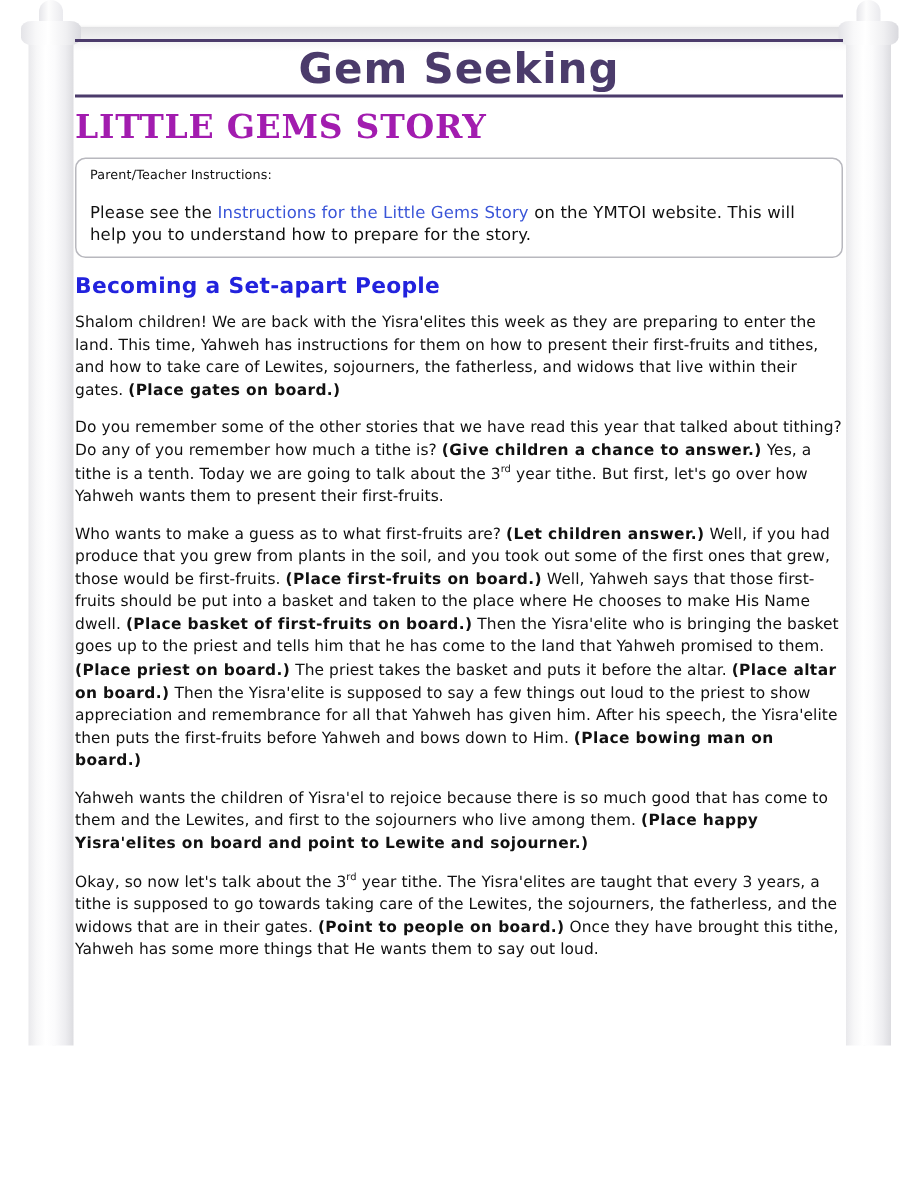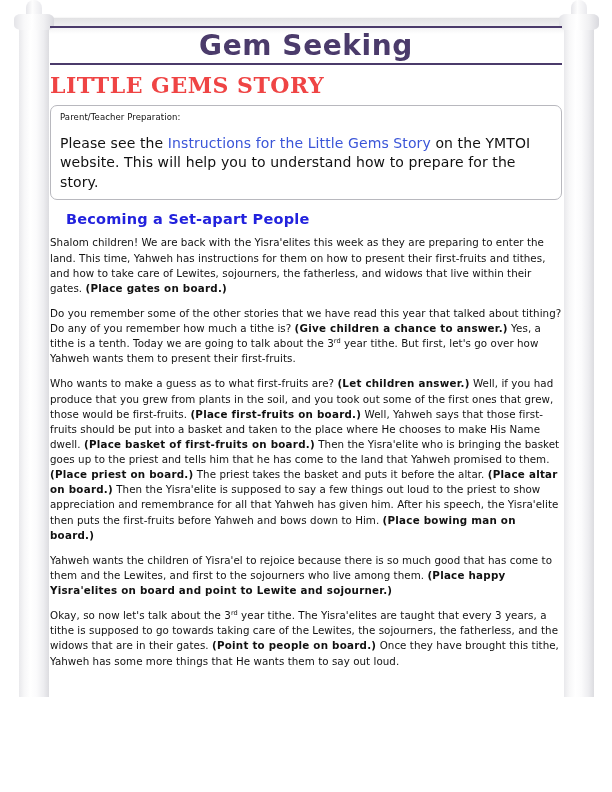--- a/index.html
+++ b/index.html
@@ -118,57 +118,57 @@
     text-align: center;
     letter-spacing: 0.6px;
     margin: 4px 0 3px 0;
     line-height: 1.0;
   }
 
   .section-title {
     font-family: "DejaVu Serif", serif;
     font-size: 22px;
     font-weight: bold;
-    color: #ef4444;
+    color: #a21caf;
     letter-spacing: 0.5px;
     margin: 9px 0 9px 0;
     line-height: 1.0;
   }
 
   
   .prep-box {
     border: 1px solid #b8b8be;
     border-radius: 7px;
     padding: 6px 9px 7px 9px;
     margin: 0 0 12px 0;
     background: #ffffff;
   }
   .prep-label {
     font-size: 8.5px;
     color: #111111;
     margin-bottom: 5px;
     letter-spacing: 0.1px;
   }
   .prep-body {
-    font-size: 14px;
+    font-size: 11px;
     color: #111111;
     line-height: 1.38;
     letter-spacing: 0.1px;
     margin-top: 12px;
   }
   .prep-link {
     color: #3a55d8;
   }
 
   .sub-heading {
     font-family: "DejaVu Sans", sans-serif;
     font-size: 14.5px;
     font-weight: bold;
     color: #2222dd;
-    margin: 2px 0 9px 16px;
+    margin: 2px 0 9px 0;
     letter-spacing: 0.2px;
     line-height: 1.0;
   }
 
   .para {
     font-size: 10.3px;
     color: #111111;
     line-height: 1.47;
     text-align: left;
     margin: 0 0 10px 0;
@@ -283,21 +283,21 @@
 
   <div class="content">
 
     <hr class="title-rule">
     <div class="doc-title">Gem Seeking</div>
     <hr class="title-rule">
 
     <div class="section-title">LITTLE GEMS STORY</div>
 
     <div class="prep-box">
-      <div class="prep-label">Parent/Teacher Preparation:</div>
+      <div class="prep-label">Parent/Teacher Instructions:</div>
       <div class="prep-body">
         <span>Please see the </span><span class="prep-link">Instructions for the Little Gems Story</span><span> on the YMTOI website. This will help you to understand how to prepare for the story.</span>
       </div>
     </div>
 
     <div class="sub-heading">Becoming a Set-apart People</div>
 
     <div id="story-paragraphs">
         <div class="para"><span>Shalom children! We are back with the Yisra'elites this week as they are preparing to enter the land. This time, Yahweh has instructions for them on how to present their first-fruits and tithes, and how to take care of Lewites, sojourners, the fatherless, and widows that live within their gates. </span><b>(Place gates on board.)</b></div>
         <div class="para"><span>Do you remember some of the other stories that we have read this year that talked about tithing? Do any of you remember how much a tithe is? </span><b>(Give children a chance to answer.)</b><span> Yes, a tithe is a tenth. Today we are going to talk about the 3</span><sup>rd</sup><span> year tithe. But first, let's go over how Yahweh wants them to present their first-fruits.</span></div>

